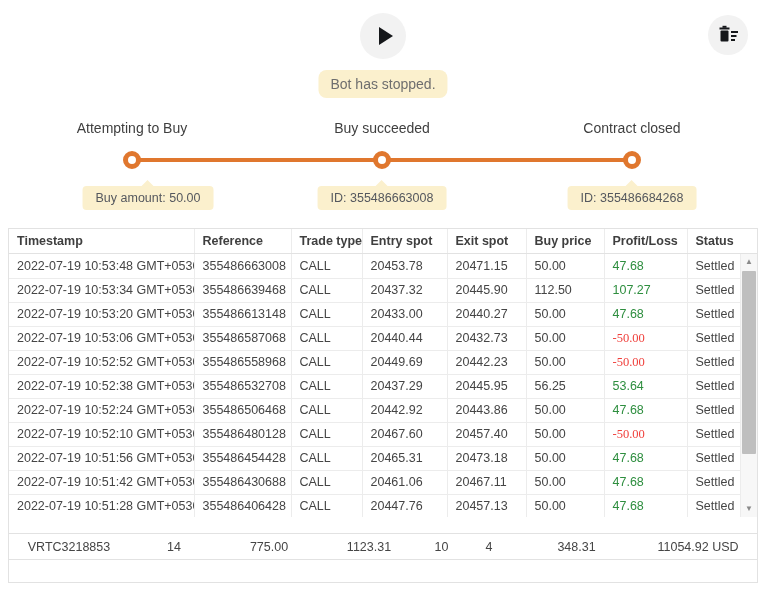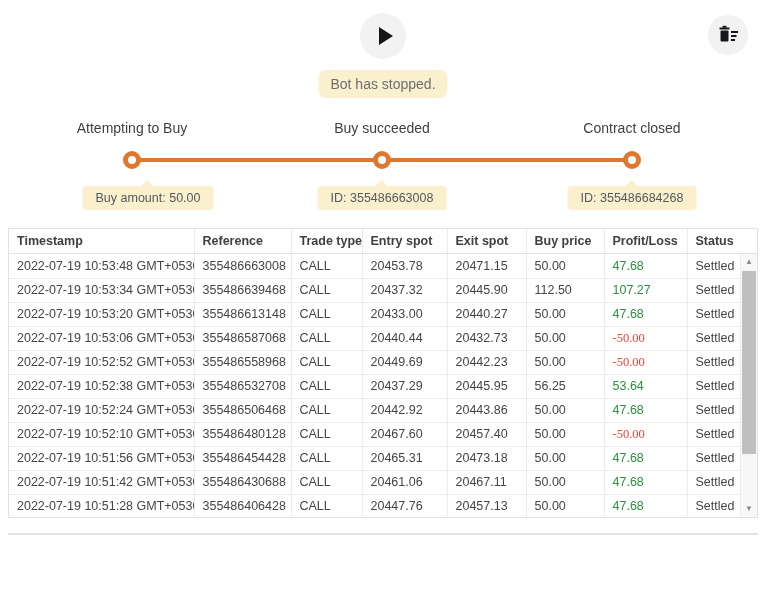--- a/index.html
+++ b/index.html
@@ -49,21 +49,21 @@
   }
   .step-tip::before {
     content:""; position:absolute; top:-6px; left:50%; transform:translateX(-50%);
     width:0; height:0;
     border-left:7px solid transparent; border-right:7px solid transparent;
     border-bottom:7px solid #fbf0cd;
   }
 
   
   .tx-wrap {
-    position:absolute; left:8px; top:228px; width:750px; height:290px;
+    position:absolute; left:8px; top:228px; width:750px; height:355px;
     border:1px solid #e2e2e2; overflow:hidden; background:#fff;
   }
   table { border-collapse:collapse; table-layout:fixed; }
   .hdr-table { width:748px; }
   .hdr-table th {
     height:24px; padding:0 8px; font-size:12.5px; font-weight:bold; color:#3f3f3f;
     text-align:left; border-right:1px solid #ececec; border-bottom:1px solid #e2e2e2;
     white-space:nowrap; overflow:hidden; background:#fff;
   }
   .hdr-table th:last-child { border-right:none; }
@@ -320,15 +320,25 @@
       <col class="s-acc">
         <col class="s-run">
         <col class="s-stk">
         <col class="s-pay">
       <col class="s-win">
         <col class="s-los">
         <col class="s-tpl">
         <col class="s-bal">
     </colgroup>
     <tbody>
+    <tr>
+      <td>VRTC3218853</td>
+      <td>14</td>
+      <td>775.00</td>
+      <td>1123.31</td>
+      <td class="green">10</td>
+      <td class="red">4</td>
+      <td class="green">348.31</td>
+      <td>11054.92 USD</td>
+    </tr>
   </tbody>
     </table>
 </div>
 
 </body></html>

